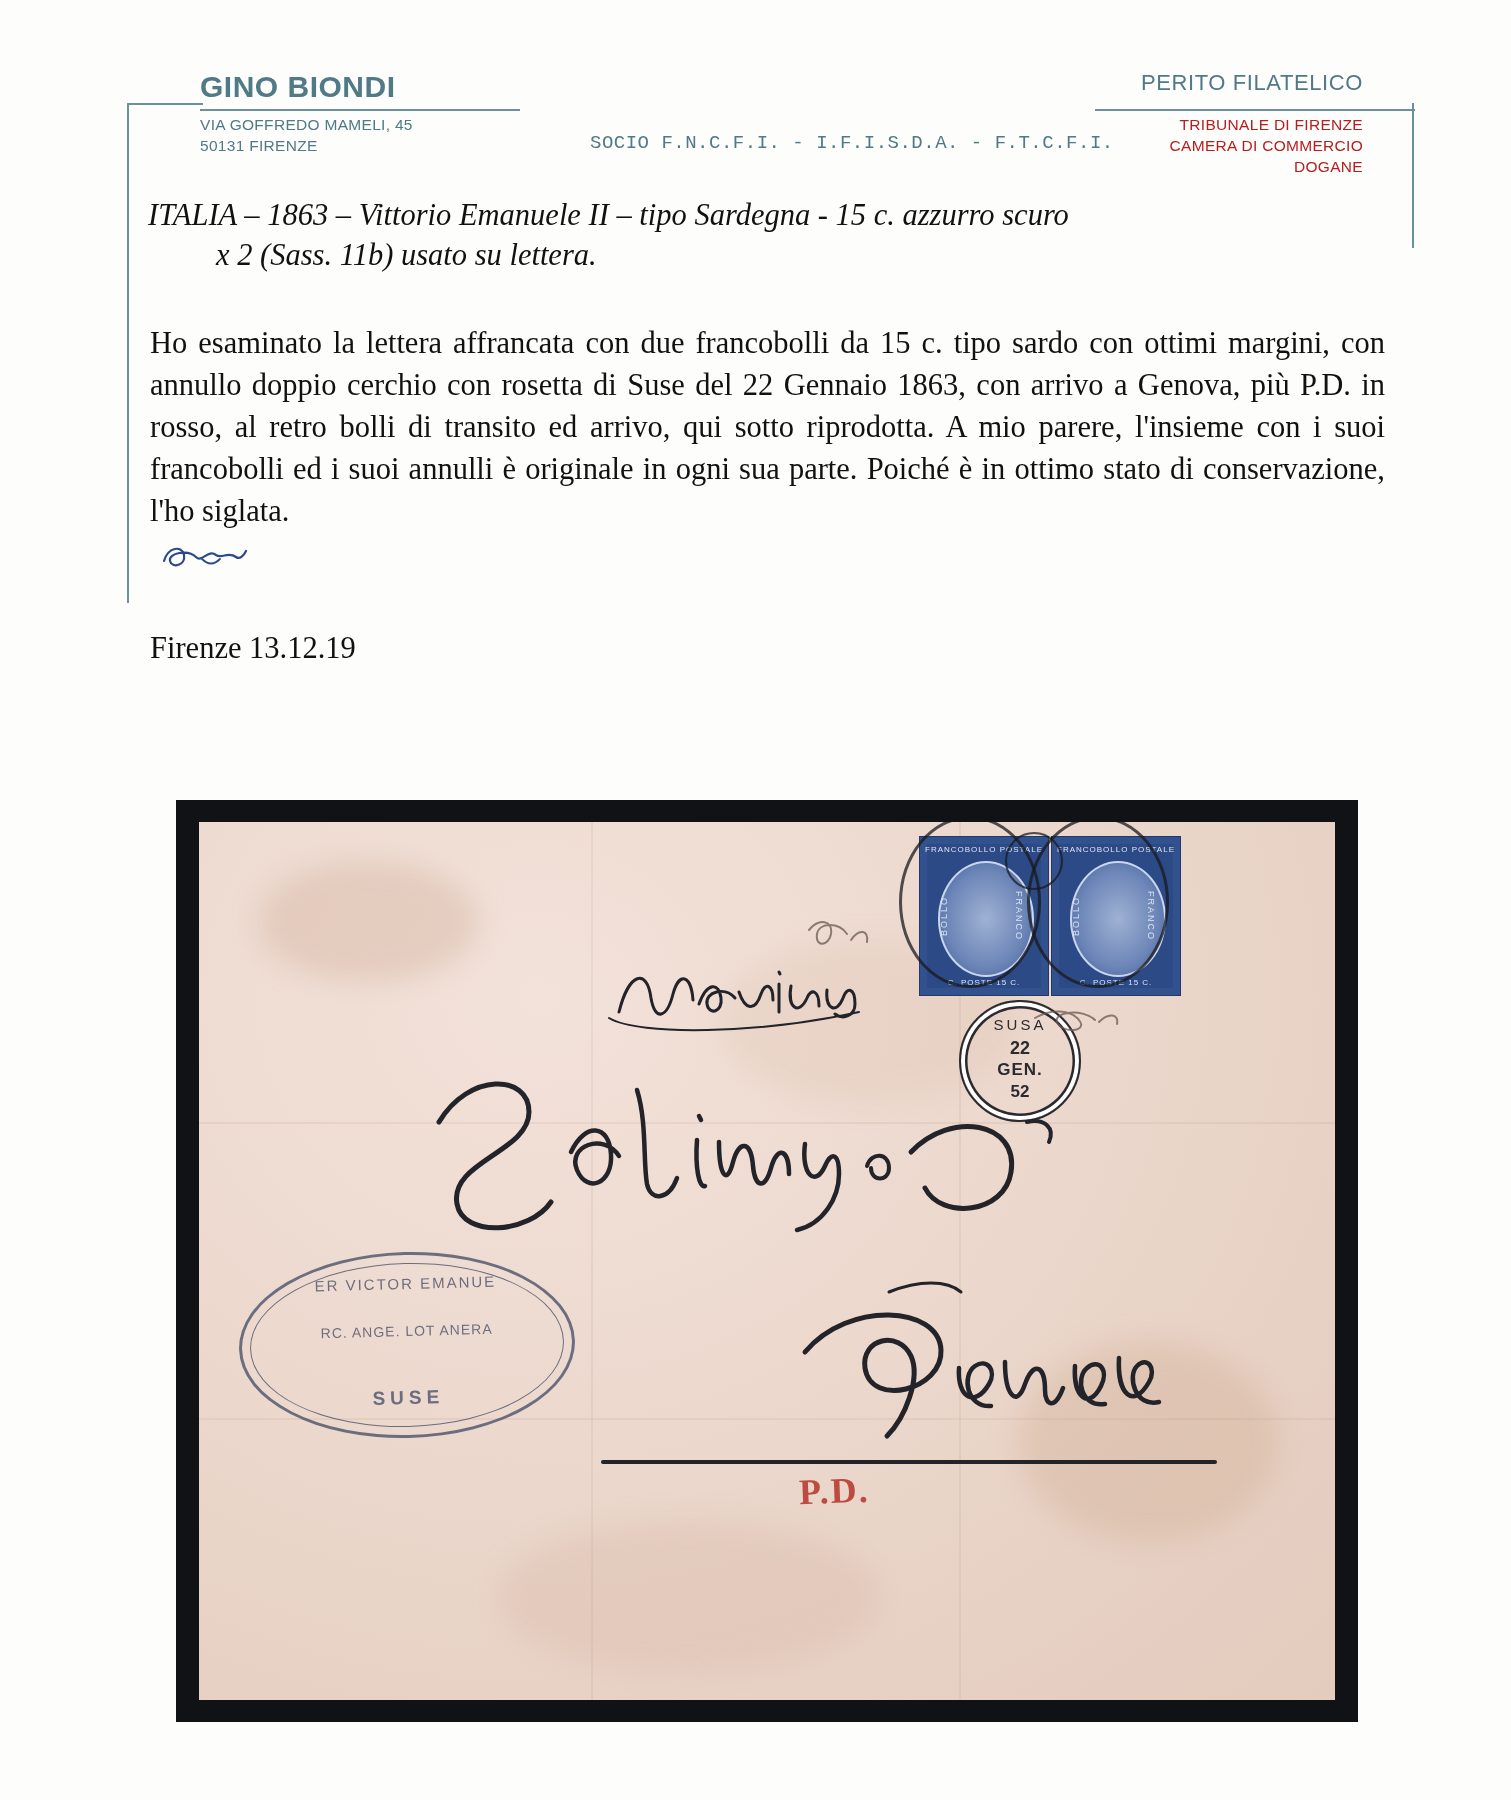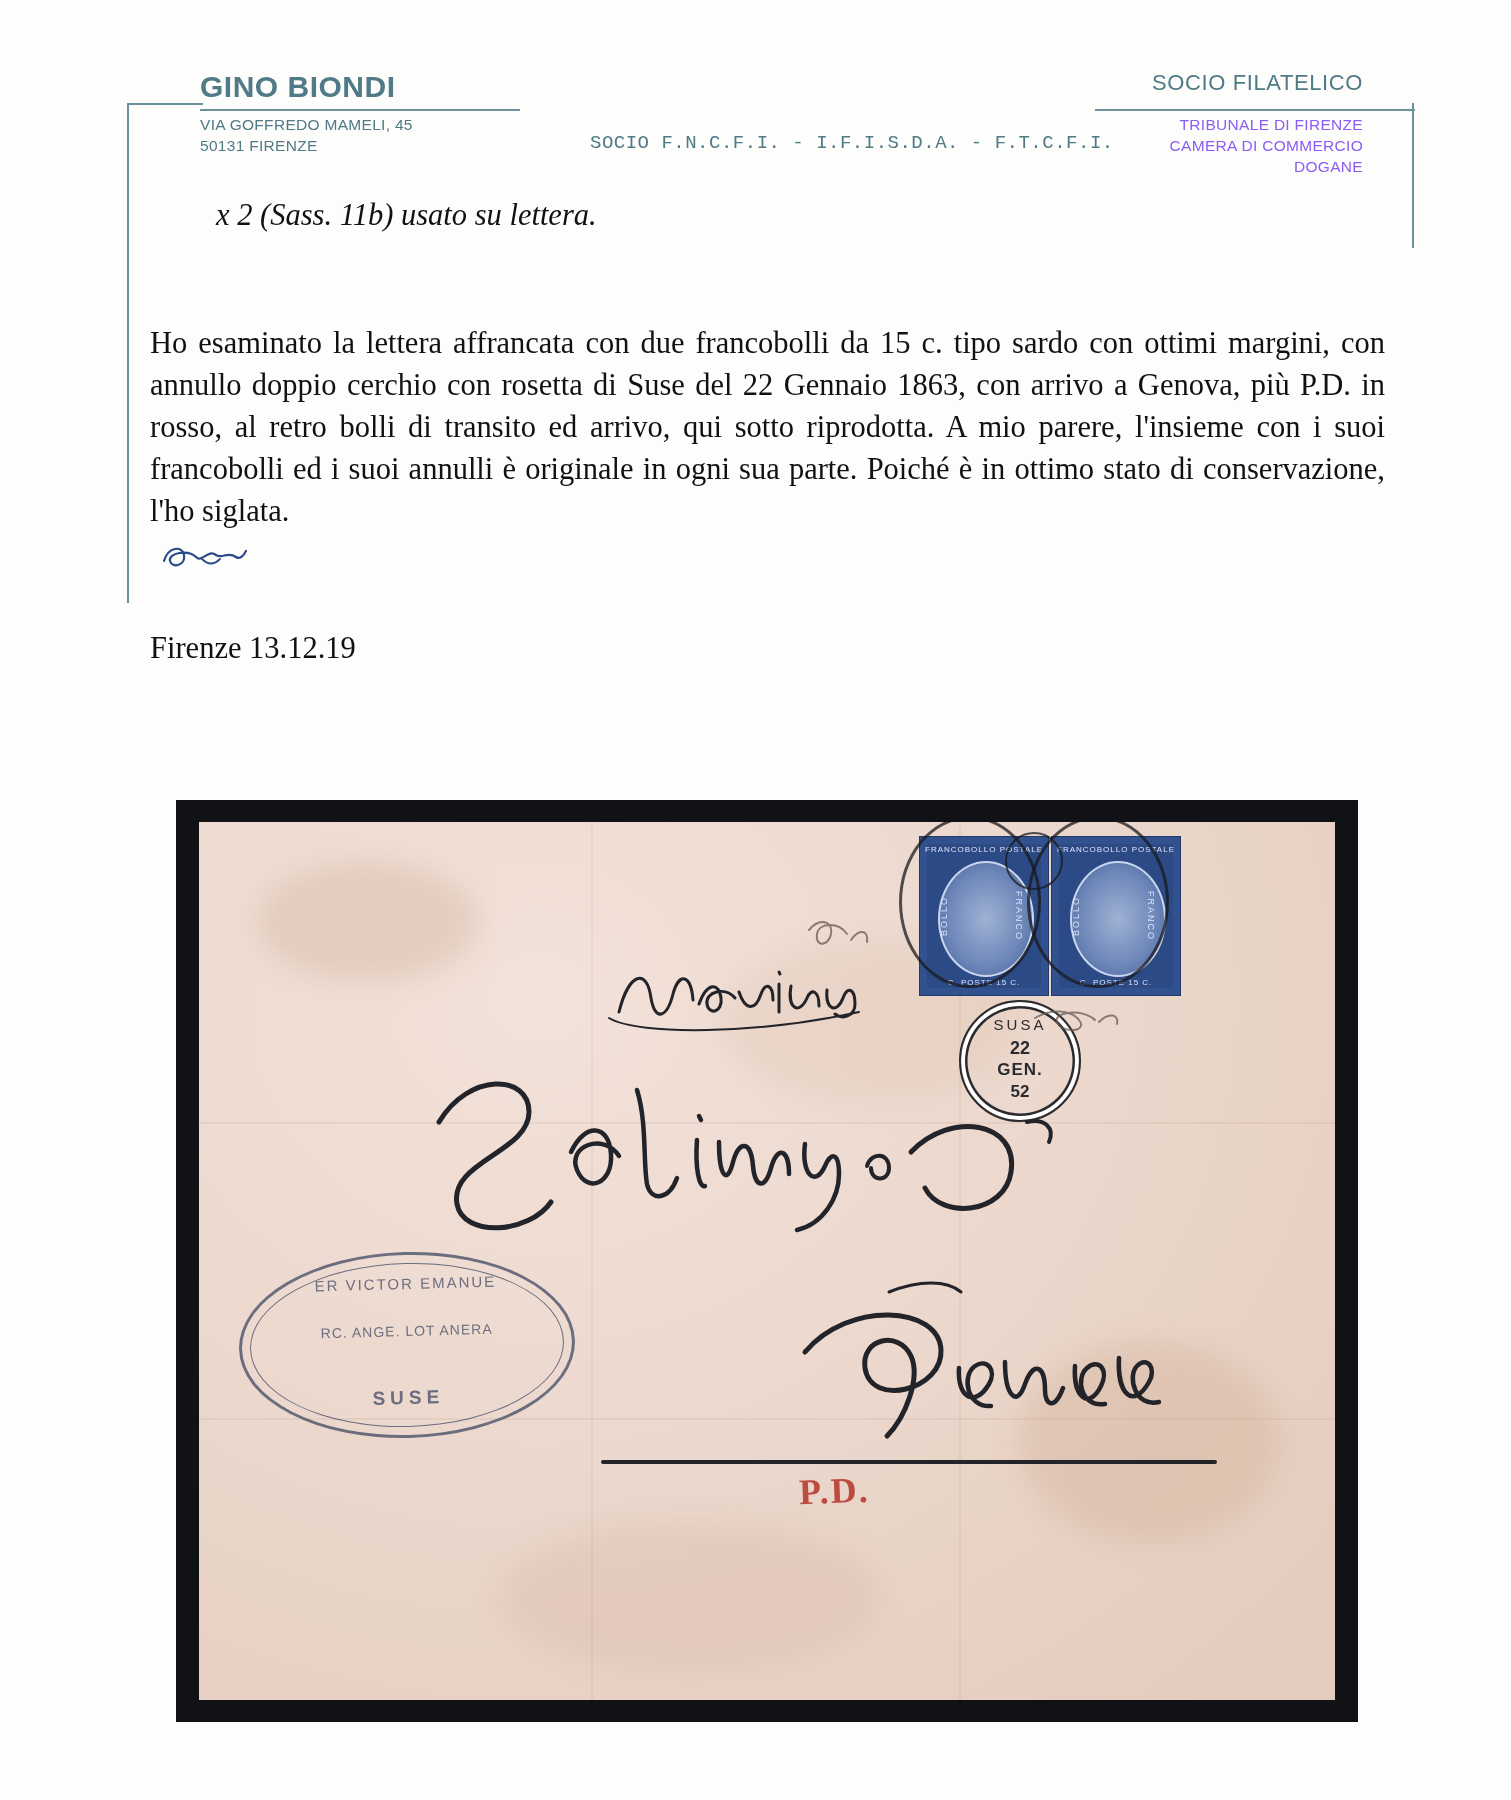--- a/index.html
+++ b/index.html
@@ -89,21 +89,21 @@
     letter-spacing: 0.6px;
     white-space: nowrap;
   }
   .lh-right-lines {
     position: absolute;
     right: 52px;
     top: 52px;
     font-family: "Liberation Sans", sans-serif;
     font-size: 15.5px;
     line-height: 21px;
-    color: #8b5cf6;
+    color: #b91c1c;
     text-align: right;
     letter-spacing: 0.3px;
   }
 
   
   .v-line-left {
     position: absolute;
     left: 127px;
     top: 103px;
     width: 2px;
@@ -346,33 +346,34 @@
 
   <div class="letterhead">
     <div class="lh-name">GINO BIONDI</div>
     <div class="lh-rule-left"></div>
     <div class="lh-rule-right"></div>
     <div class="lh-addr">
       <div>VIA GOFFREDO MAMELI, 45</div>
       <div>50131 FIRENZE</div>
     </div>
     <div class="lh-socio">SOCIO F.N.C.F.I. - I.F.I.S.D.A. - F.T.C.F.I.</div>
-    <div class="lh-perito">SOCIO FILATELICO</div>
+    <div class="lh-perito">PERITO FILATELICO</div>
     <div class="lh-right-lines">
       <div>TRIBUNALE DI FIRENZE</div>
       <div>CAMERA DI COMMERCIO</div>
       <div>DOGANE</div>
     </div>
   </div>
 
   <div class="h-cap-left"></div>
   <div class="v-line-left"></div>
   <div class="v-line-right"></div>
 
   <div class="title">
+    <span>ITALIA – 1863 – Vittorio Emanuele II – tipo Sardegna - 15 c. azzurro scuro</span>
     <span class="l2">x 2  (Sass. 11b) usato su lettera.</span>
   </div>
 
   <div class="body-text">
     <p>Ho esaminato la lettera affrancata con due francobolli da 15 c. tipo sardo con ottimi margini, con annullo doppio cerchio con rosetta di Suse del 22 Gennaio 1863, con arrivo a Genova, più P.D. in rosso, al retro bolli di transito ed arrivo, qui sotto riprodotta. A mio parere, l'insieme con i suoi  francobolli  ed i suoi annulli è originale in ogni  sua parte. Poiché è in ottimo stato di conservazione, l'ho siglata.</p>
     <svg class="signature-mark" viewBox="0 0 90 34">
       <path d="M6 22 C10 8, 24 6, 26 16 C28 26, 14 30, 12 22 C10 14, 30 10, 38 18 C44 24, 50 10, 58 16 C64 20, 70 12, 78 18 C82 21, 86 16, 88 12" fill="none" stroke="#2a4a8a" stroke-width="2.2" stroke-linecap="round"></path>
       <path d="M44 20 C50 26, 56 26, 62 20" fill="none" stroke="#2a4a8a" stroke-width="1.8" stroke-linecap="round"></path>
     </svg>
   </div>

